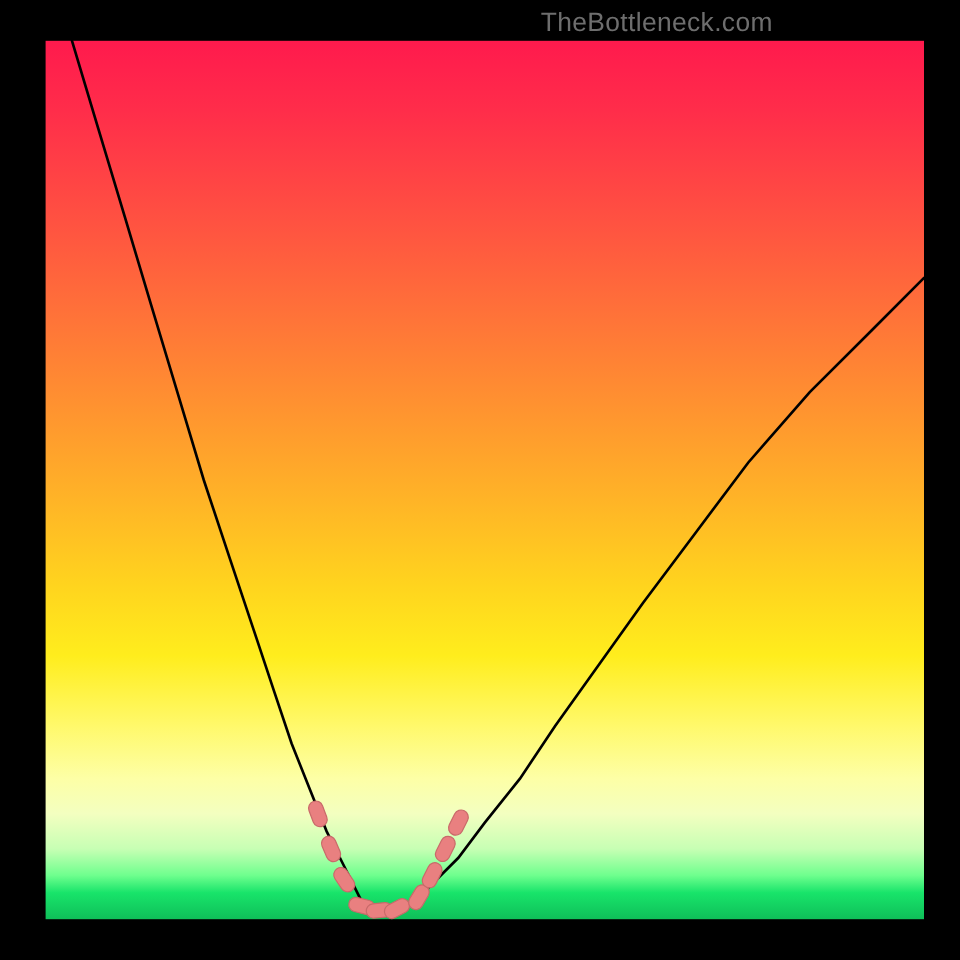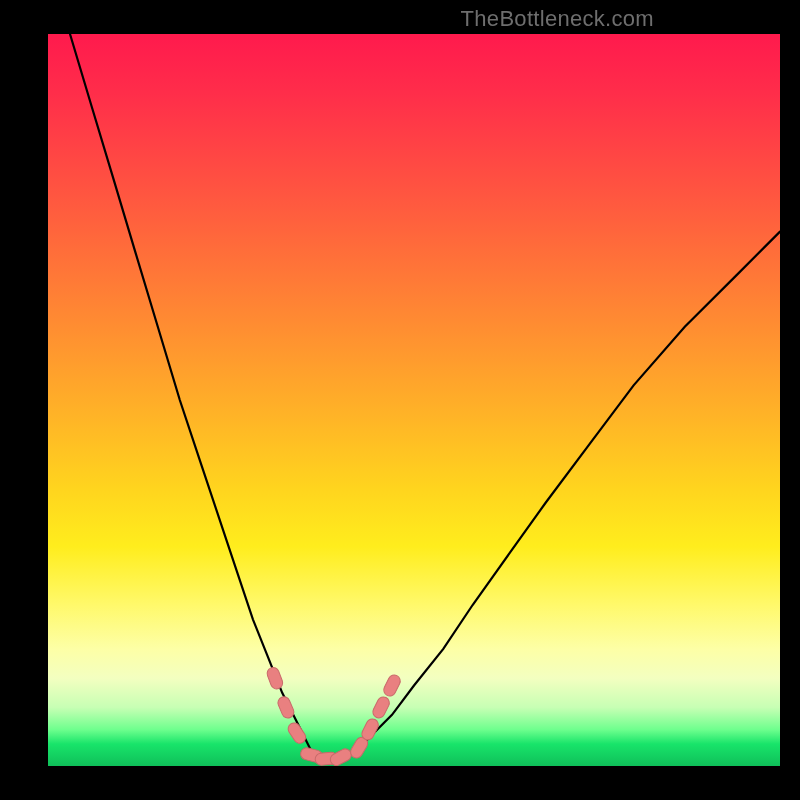--- a/index.html
+++ b/index.html
@@ -7,21 +7,21 @@
     padding: 0;
     width: 800px;
     height: 800px;
     background: #000;
     overflow: hidden;
     font-family: Arial, Helvetica, sans-serif;
   }
   .frame {
     position: absolute;
     top: 0;
-    left: 14px;
+    left: 4px;
     width: 652px;
     height: 800px;
     background: #000;
   }
   .plot {
     position: absolute;
     top: 34px;
     left: 34px;
     width: 732px;
     height: 732px;

